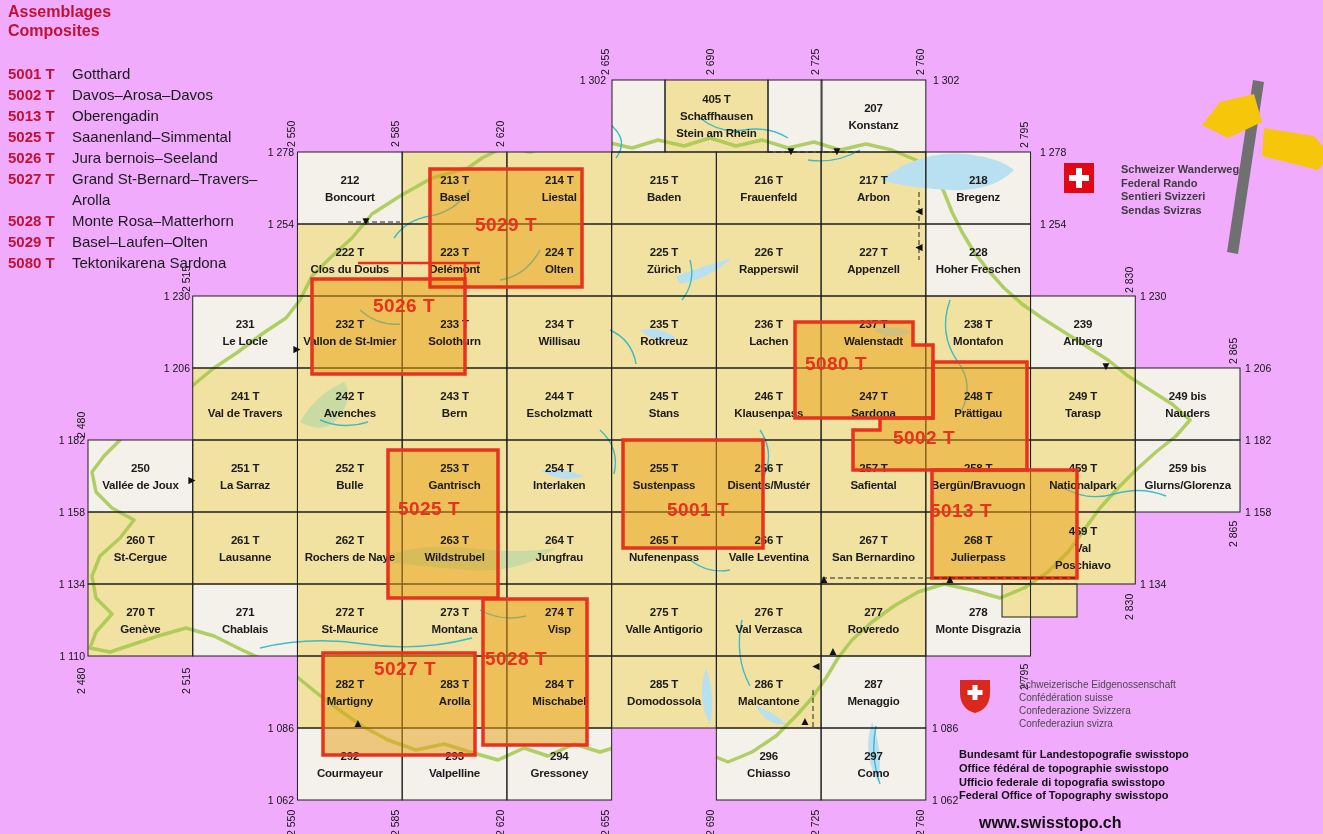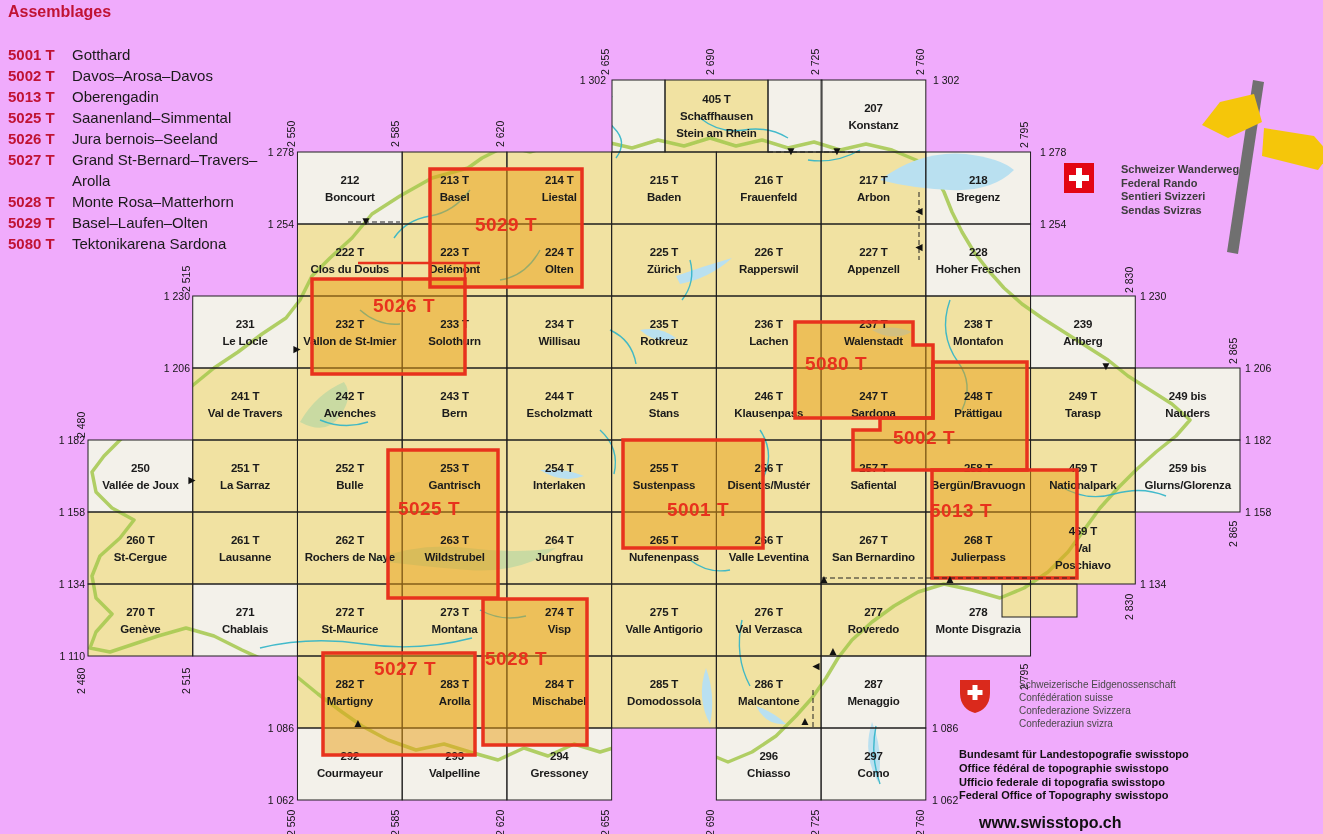--- a/index.html
+++ b/index.html
@@ -22,20 +22,21 @@
   .signpost{position:absolute;left:1190px;top:70px;}
 </style>
 </head>
 <body>
 
 <div class="stage">
 
   <div class="legend">
     <div class="lg-title">
       <div>Assemblages</div>
+      <div>Composites</div>
     </div>
     <div class="lg-items" id="legend-items">
         <div class="lg-row">
           <span class="lg-code">5001 T</span>
           <span class="lg-name">Gotthard</span>
         </div>
         <div class="lg-row">
           <span class="lg-code">5002 T</span>
           <span class="lg-name">Davos–Arosa–Davos</span>
         </div>

